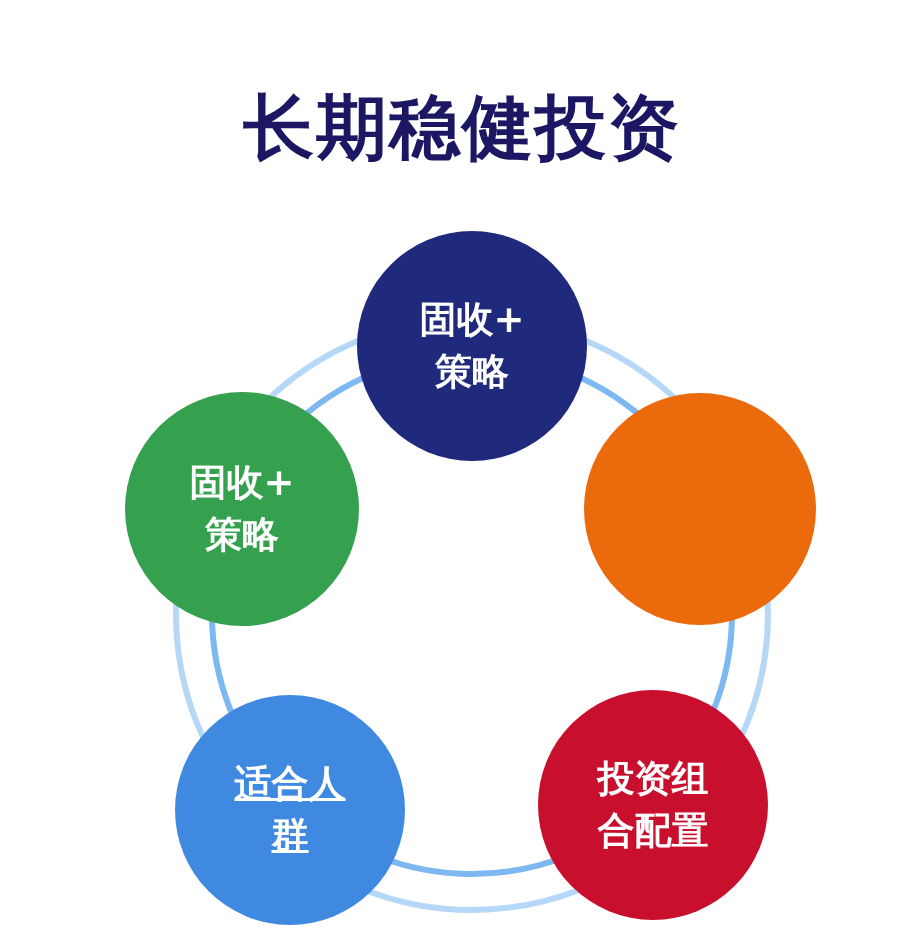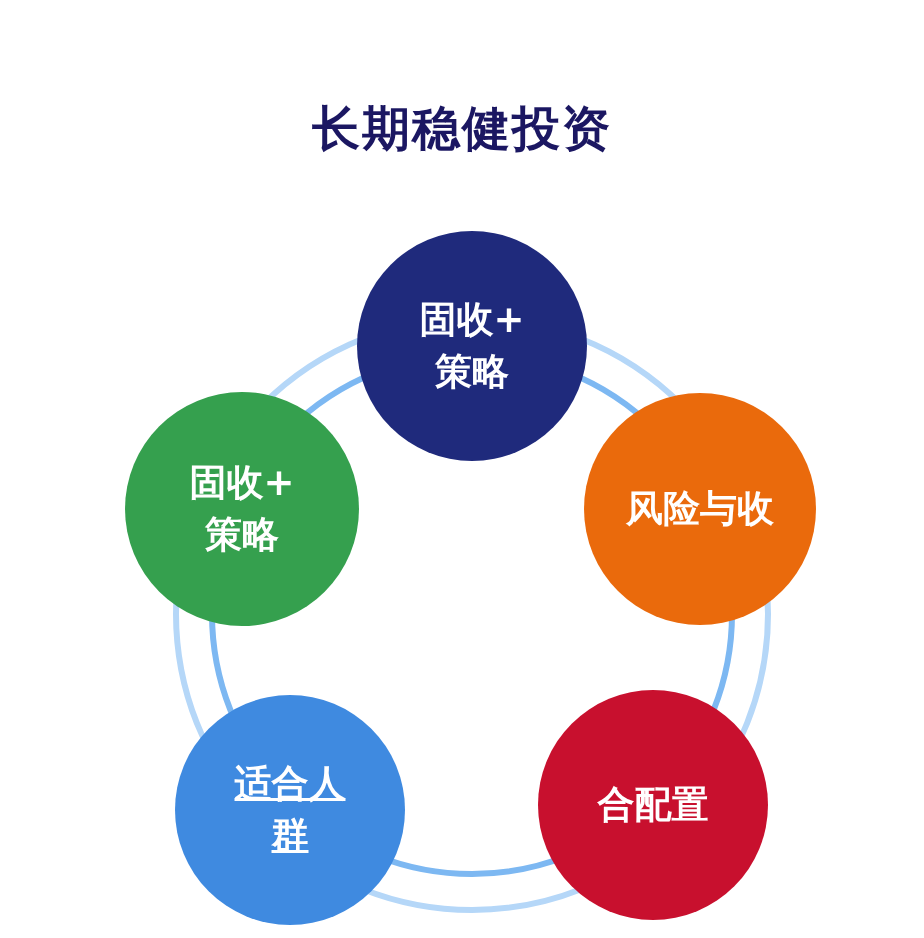--- a/index.html
+++ b/index.html
@@ -7,21 +7,21 @@
       width: 924px; height: 938px; overflow: hidden;
       background: #ffffff;
       font-family: "DejaVu Sans", sans-serif;
       position: relative;
     }
     .title {
       position: absolute; left: 0; top: 78px; width: 924px;
       text-align: center;
       font-family: "DejaVu Sans", sans-serif;
       font-weight: bold;
-      font-size: 48px; line-height: 100px;
+      font-size: 71px; line-height: 100px;
       letter-spacing: 2px;
       color: #1b1762;
     }
     svg.rings { position: absolute; left: 0; top: 0; }
     .node {
       position: absolute;
       border-radius: 50%;
       display: flex; align-items: center; justify-content: center;
       flex-direction: column;
       color: #ffffff;
@@ -42,24 +42,24 @@
   <circle cx="472" cy="614" r="296" fill="none" stroke="#b5d7f8" stroke-width="6"></circle>
   <circle cx="472" cy="614" r="260" fill="none" stroke="#7db8f2" stroke-width="6"></circle>
 </svg>
 
 <div class="node" style="left: 357px; top: 231px; width: 230px; height: 230px; background: rgb(31, 42, 124);">
   <span class="line">固收+</span>
   <span class="line">策略</span>
 </div>
 
 <div class="node" style="left: 584px; top: 393px; width: 232px; height: 232px; background: rgb(234, 106, 12);">
-  <span class="line">风险与收</span>
 </div>
 
 <div class="node" style="left: 538px; top: 690px; width: 230px; height: 230px; background: rgb(200, 16, 46);">
+  <span class="line">投资组</span>
   <span class="line">合配置</span>
 </div>
 
 <div class="node" style="left: 175px; top: 695px; width: 230px; height: 230px; background: rgb(63, 138, 224); text-decoration: underline;">
   <span class="line">适合人</span>
   <span class="line">群</span>
 </div>
 
 <div class="node" style="left: 125px; top: 392px; width: 234px; height: 234px; background: rgb(53, 160, 78);">
   <span class="line">固收+</span>

